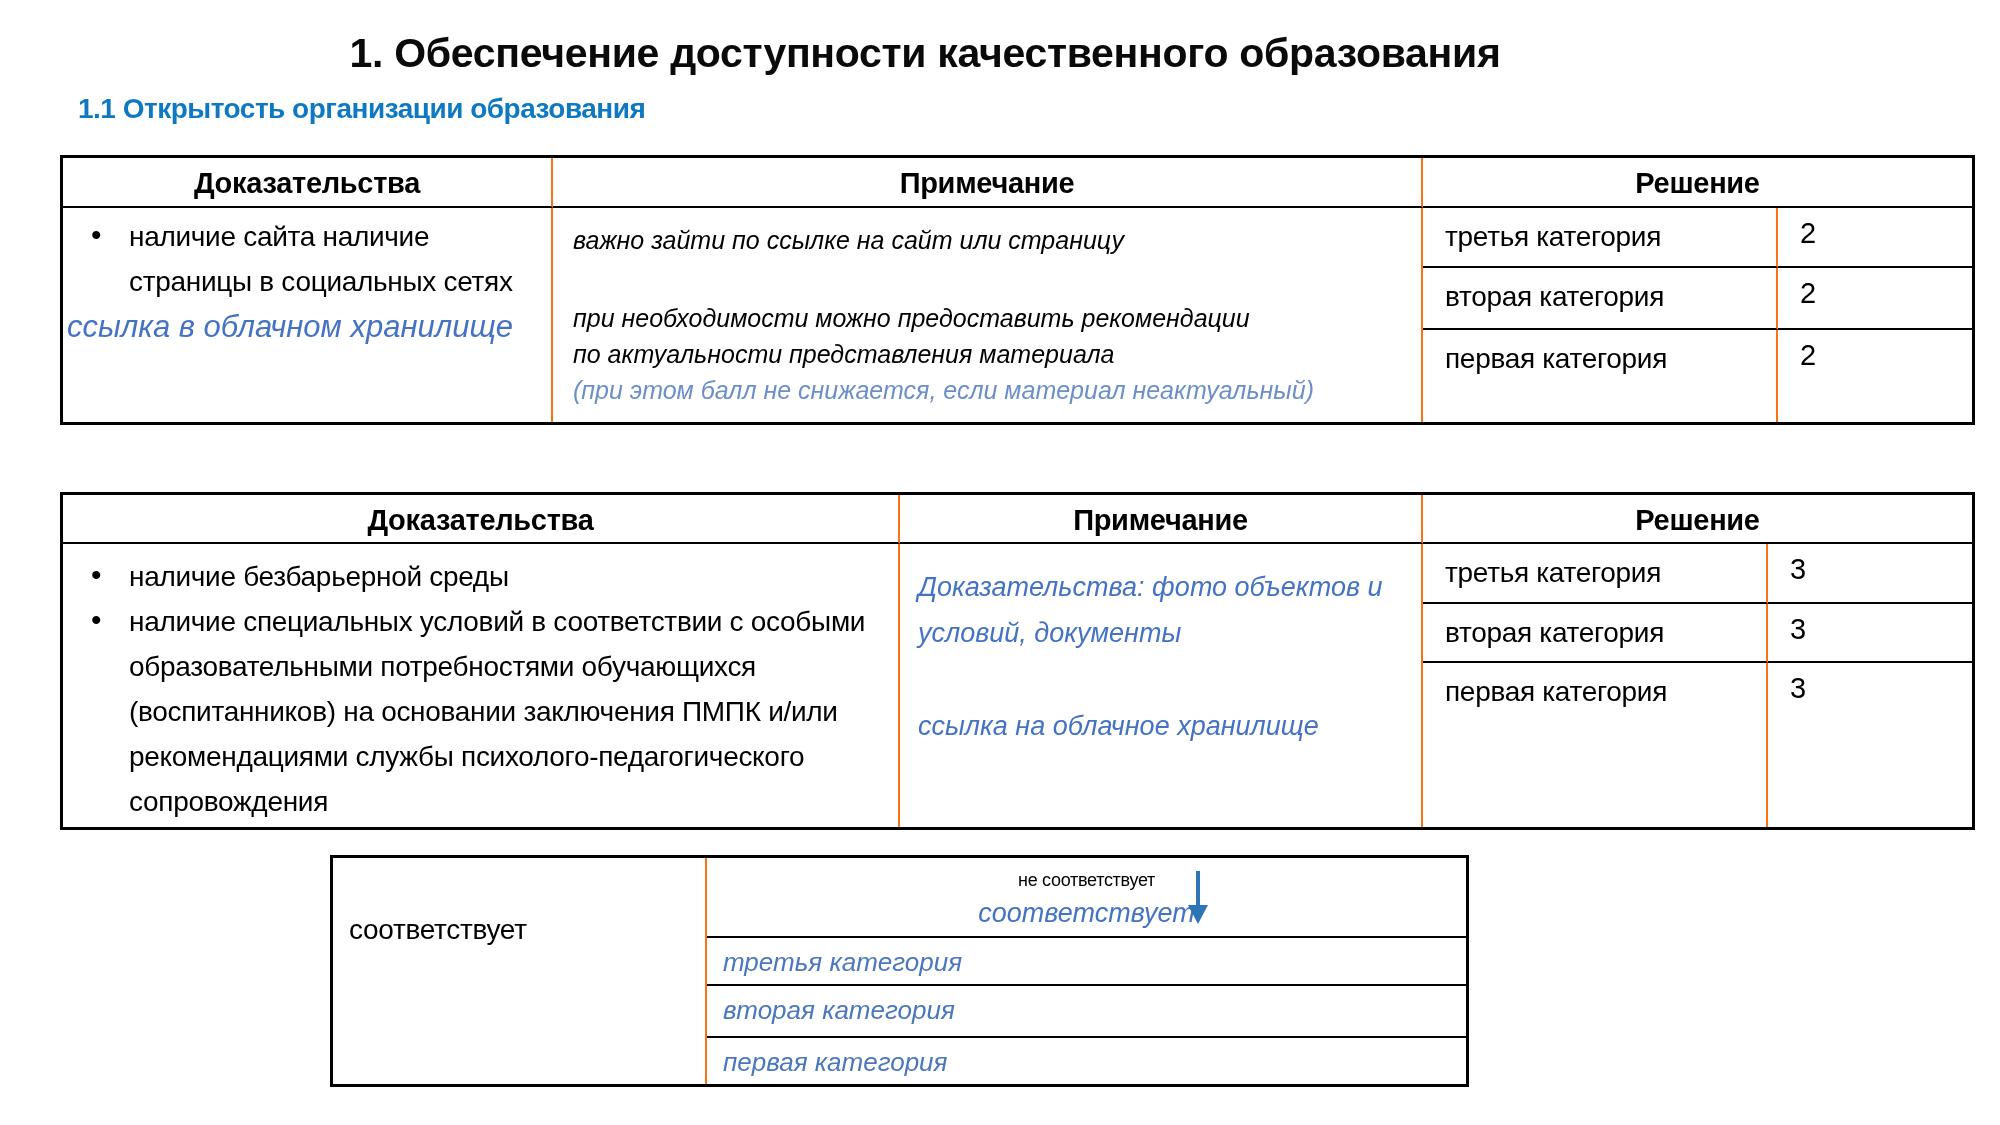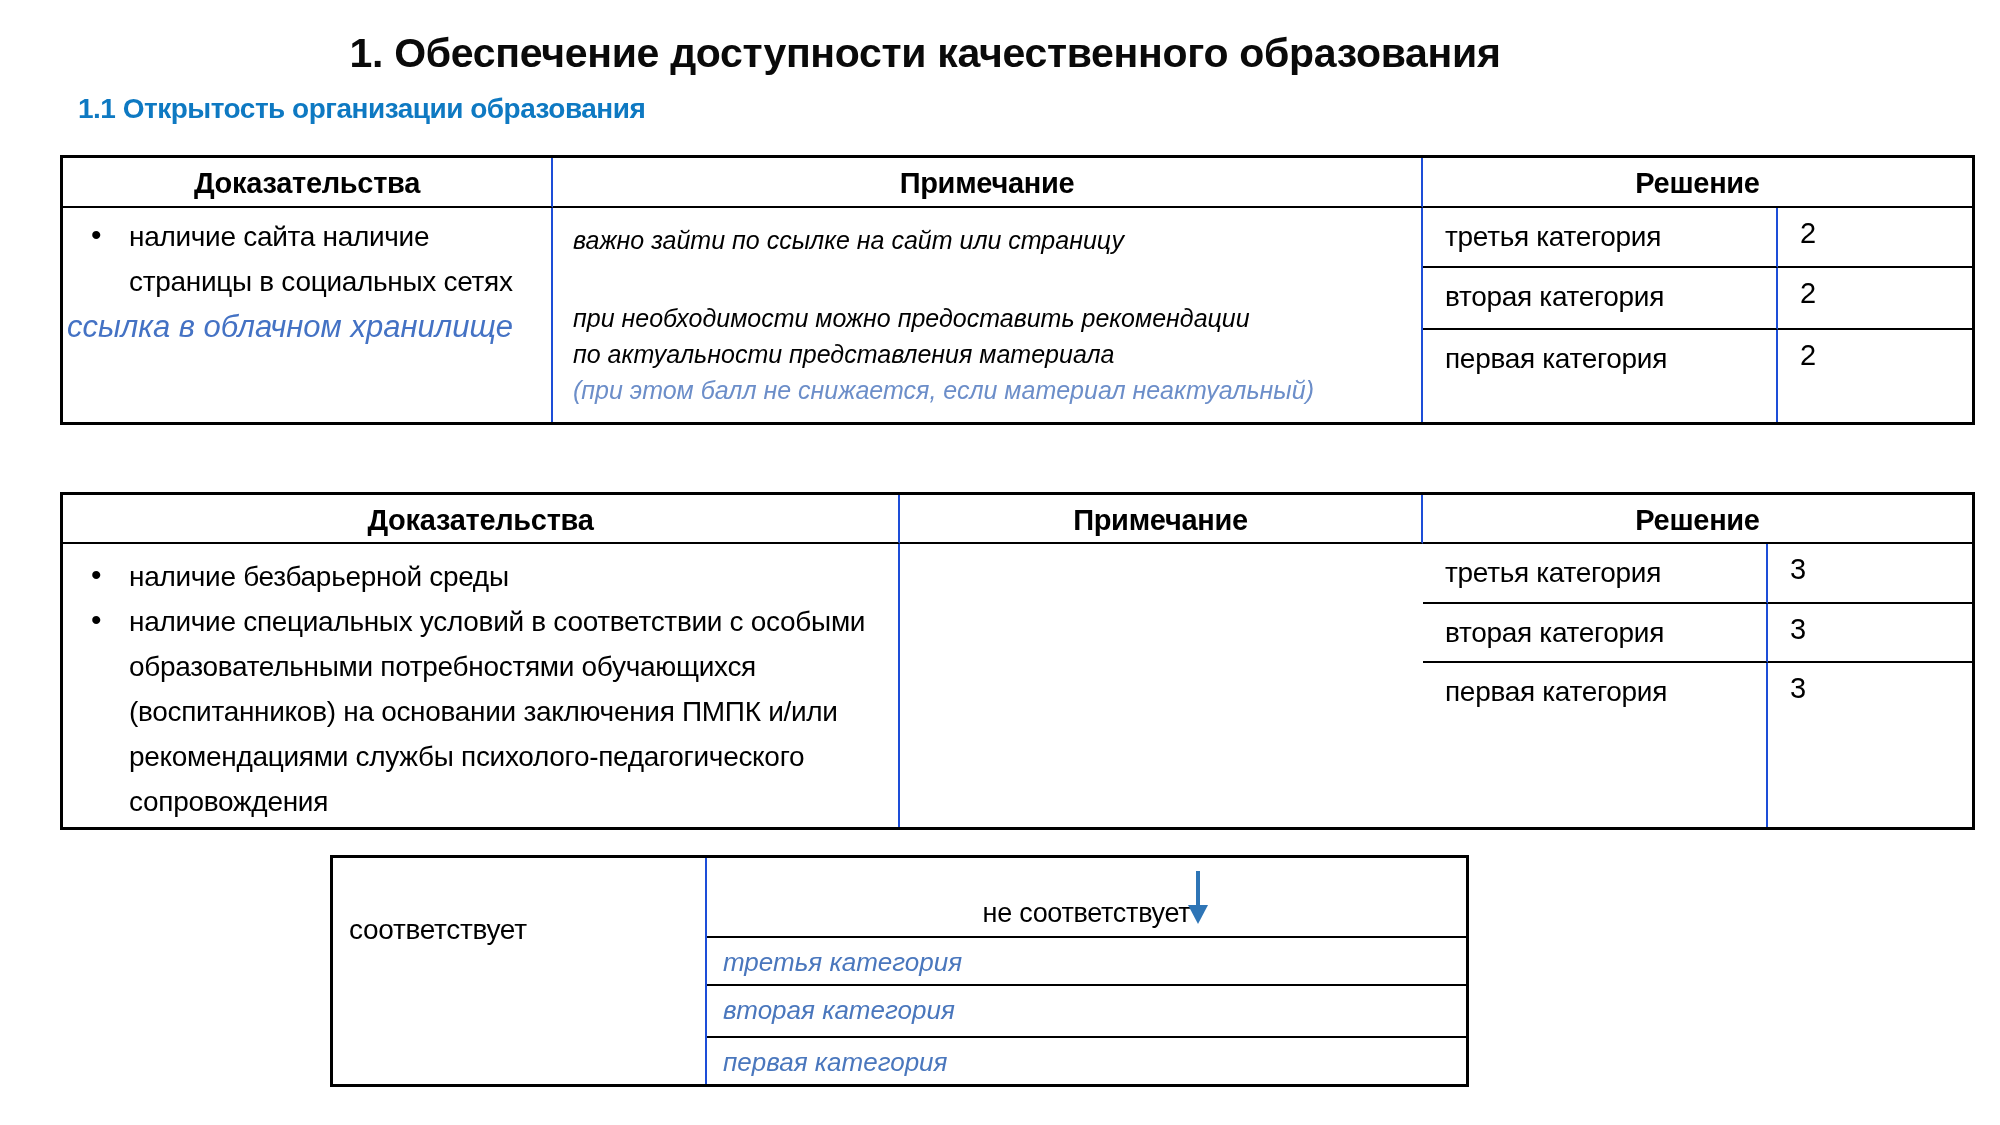--- a/index.html
+++ b/index.html
@@ -23,21 +23,21 @@
   .t1 { left:60px; top:155px; width:1915px; height:270px;
         grid-template-columns:490px 870px 355px 1fr;
         grid-template-rows:50px 60px 62px 1fr; }
   .t2 { left:60px; top:492px; width:1915px; height:338px;
         grid-template-columns:837px 523px 345px 1fr;
         grid-template-rows:49px 60px 59px 1fr; }
   .t3 { left:330px; top:855px; width:1139px; height:232px;
         grid-template-columns:374px 1fr;
         grid-template-rows:80px 48px 52px 1fr; }
 
-  .cell { border-right:2px solid #1d4ed8; border-bottom:2px solid #000; box-sizing:border-box; overflow:hidden; }
+  .cell { border-right:2px solid #f97316; border-bottom:2px solid #000; box-sizing:border-box; overflow:hidden; }
   .nr { border-right:none; }
   .nb { border-bottom:none; }
 
   .hcell { text-align:center; font-weight:bold; font-size:29px; padding-top:9px; }
 
   
   .a-hev  { grid-area:1/1/2/2; }
   .a-hnote{ grid-area:1/2/2/3; }
   .a-hdec { grid-area:1/3/2/5; }
   .a-ev   { grid-area:2/1/5/2; }
@@ -64,21 +64,21 @@
 
   .cat-cell { font-size:28px; padding:13px 0 0 22px; }
   .sc-cell  { font-size:29px; padding:9px 0 0 22px; }
 
   
   .a-left { grid-area:1/1/5/2; }
   .a-r1 { grid-area:1/2/2/3; } .a-r2 { grid-area:2/2/3/3; }
   .a-r3 { grid-area:3/2/4/3; } .a-r4 { grid-area:4/2/5/3; }
   .t3-left { padding:56px 0 0 16px; font-size:28px; }
   .t3-r1 { position:relative; text-align:center; padding-top:6px; line-height:33px; }
-  .t3-r1 .l1 { font-size:27px;margin-top:33px; }
+  .t3-r1 .l1 { font-size:18px; }
   .t3-r1 .l2 { font-size:27px; font-style:italic; color:var(--link_blue,#4472C4); letter-spacing:0; }
   .t3-row { font-size:26px; font-style:italic; color:var(--table3_blue,#4A77BD);
             padding:9px 0 0 16px; letter-spacing:0; }
   .arrow { position:absolute; left:478px; top:11px; width:26px; height:56px; }
 </style>
 </head>
 <body>
 
 <div class="page">
 
@@ -114,20 +114,24 @@
   <div class="tbl t2">
     <div class="cell hcell a-hev">Доказательства</div>
     <div class="cell hcell a-hnote">Примечание</div>
     <div class="cell hcell a-hdec nr">Решение</div>
 
     <div class="cell ev-cell a-ev nb">
       <div class="bullet">наличие безбарьерной среды</div>
       <div class="bullet">наличие специальных условий в соответствии с особыми образовательными потребностями обучающихся (воспитанников) на основании заключения ПМПК и/или рекомендациями службы психолого-педагогического сопровождения</div>
     </div>
 
+    <div class="cell note-cell2 a-note nb">
+      <div class="p1">Доказательства: фото объектов и условий, документы</div>
+      <div class="p2">ссылка на облачное хранилище</div>
+    </div>
 
     <div class="cell cat-cell a-cat0">третья категория</div>
     <div class="cell sc-cell a-sc0 nr">3</div>
     <div class="cell cat-cell a-cat1">вторая категория</div>
     <div class="cell sc-cell a-sc1 nr">3</div>
     <div class="cell cat-cell a-cat2 nb">первая категория</div>
     <div class="cell sc-cell a-sc2 nr nb">3</div>
   </div>
 
   <div class="tbl t3">

